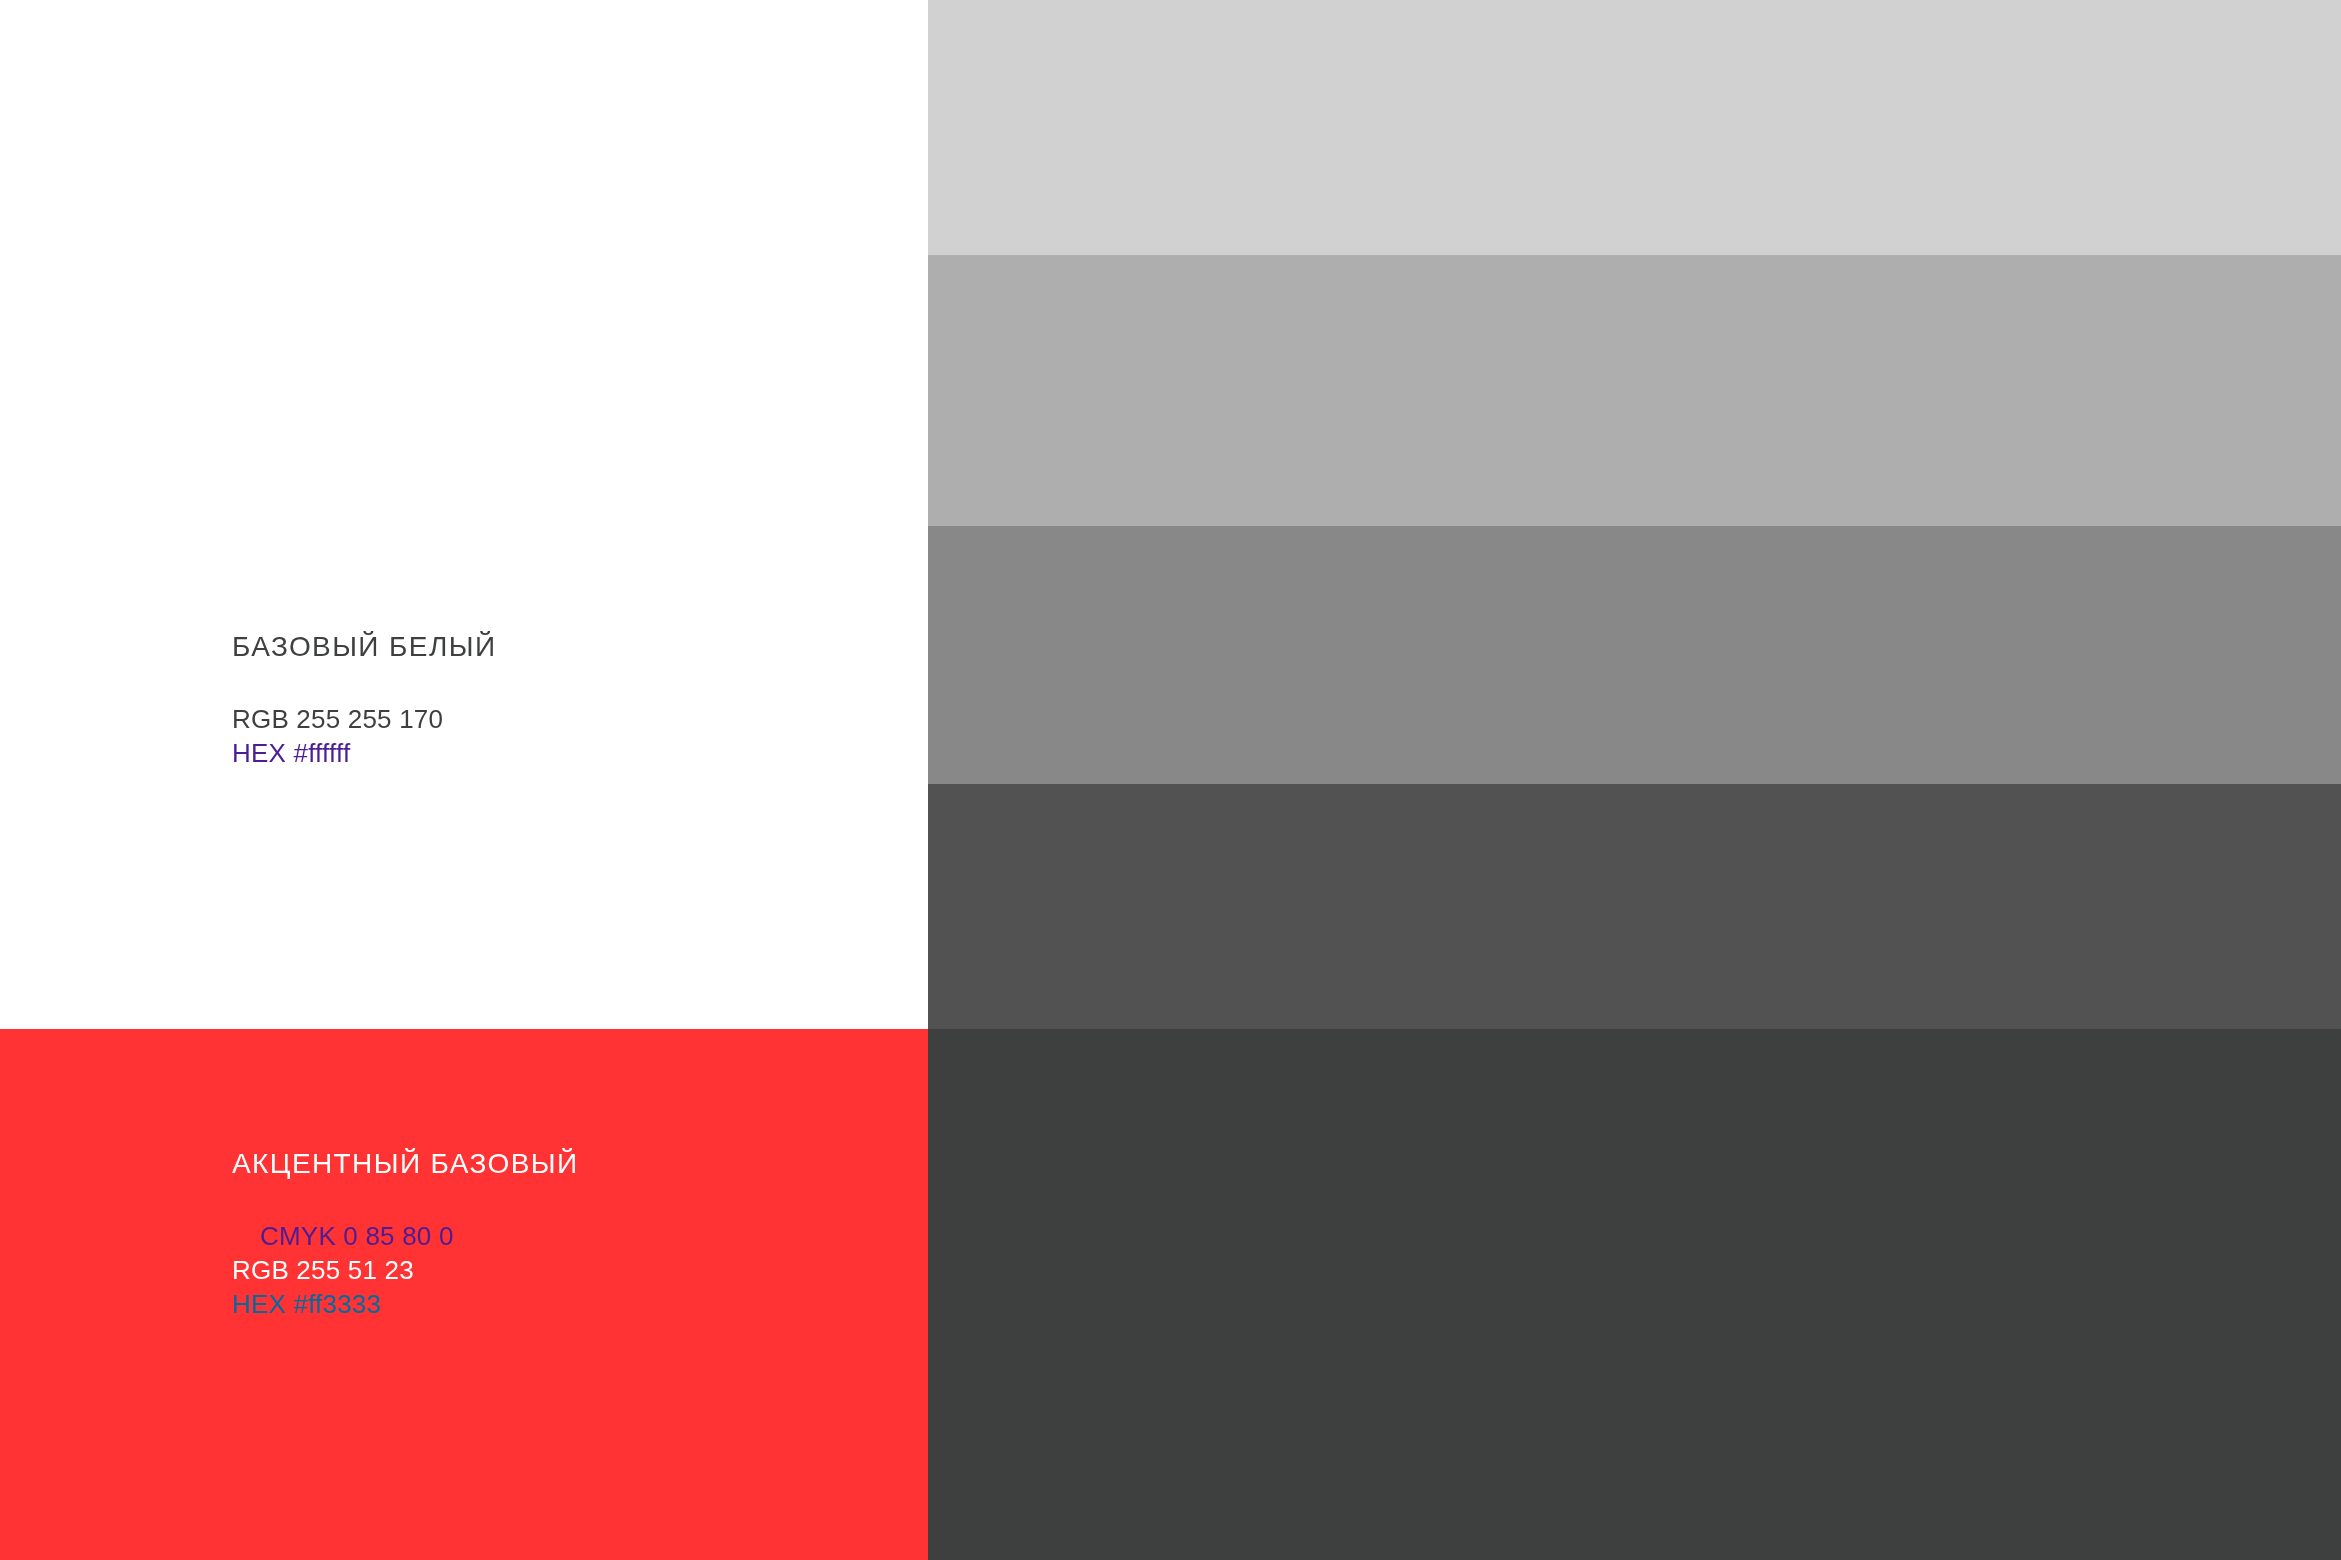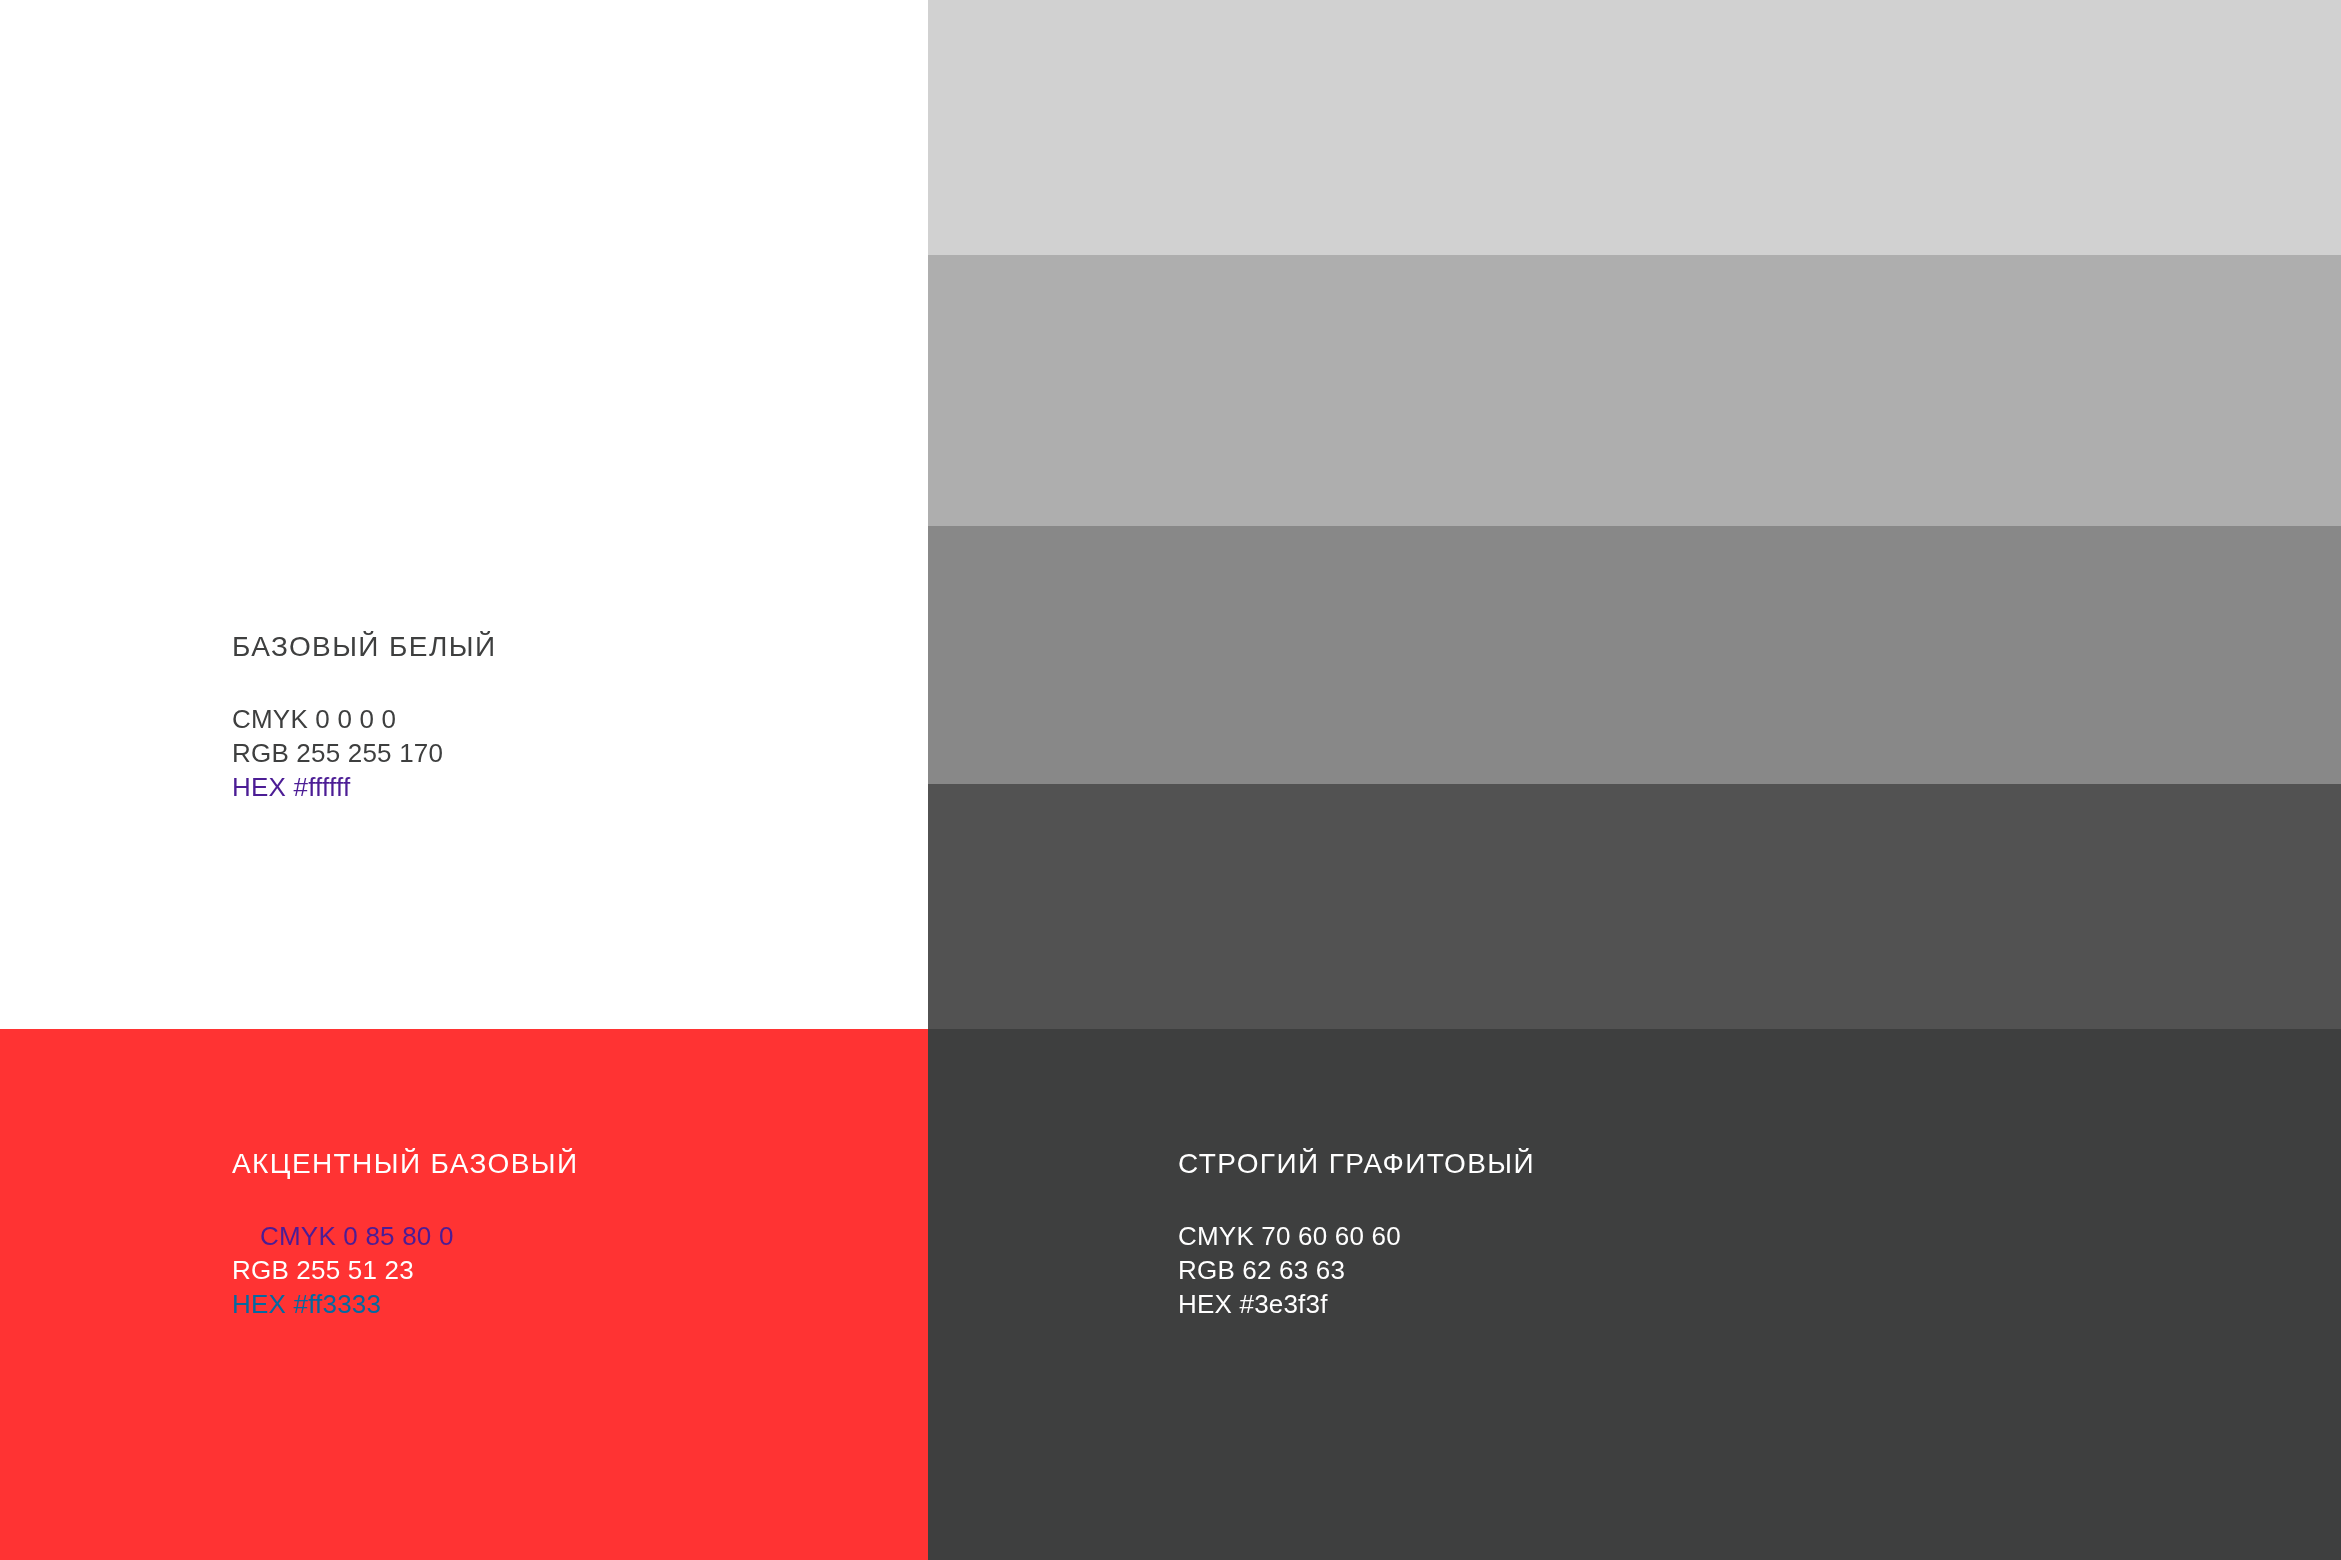--- a/index.html
+++ b/index.html
@@ -129,38 +129,29 @@
 
   <div class="ramp-band band-3" style="background: rgb(136, 136, 136);"></div>
 
   <div class="ramp-band band-4" style="background: rgb(82, 82, 82);"></div>
 
   <div class="swatch-block col-right-graphite" style="background: rgb(62, 63, 63);"></div>
 
   <div class="caption caption-white on-light">
     <div class="caption-title" style="color: rgb(62, 63, 63);">БАЗОВЫЙ БЕЛЫЙ</div>
     <div class="caption-specs">
-      <div class="spec-line" style="color: rgb(62, 63, 63);">CMYK 0 0 0 0</div>
       <div class="spec-line" style="color: rgb(62, 63, 63);">RGB 255 255 170</div>
       <div class="spec-line" style="color: #4c1d95;">HEX #ffffff</div>
     </div>
   </div>
 
   <div class="caption caption-red on-dark">
     <div class="caption-title" style="color: rgb(255, 255, 255);">АКЦЕНТНЫЙ БАЗОВЫЙ</div>
     <div class="caption-specs">
       <div class="spec-line" style="color: #4c1d95; margin-left: 28px;">CMYK 0 85 80 0</div>
       <div class="spec-line" style="color: rgb(255, 255, 255);">RGB 255 51 23</div>
       <div class="spec-line" style="color: #0369a1;">HEX #ff3333</div>
     </div>
   </div>
 
-  <div class="caption caption-graphite on-dark">
-    <div class="caption-title" style="color: rgb(255, 255, 255);">СТРОГИЙ ГРАФИТОВЫЙ</div>
-    <div class="caption-specs">
-      <div class="spec-line" style="color: rgb(255, 255, 255);">CMYK 70 60 60 60</div>
-      <div class="spec-line" style="color: rgb(255, 255, 255);">RGB 62 63 63</div>
-      <div class="spec-line" style="color: rgb(255, 255, 255);">HEX #3e3f3f</div>
-    </div>
-  </div>
 
 </div>
 
 
 </body></html>

